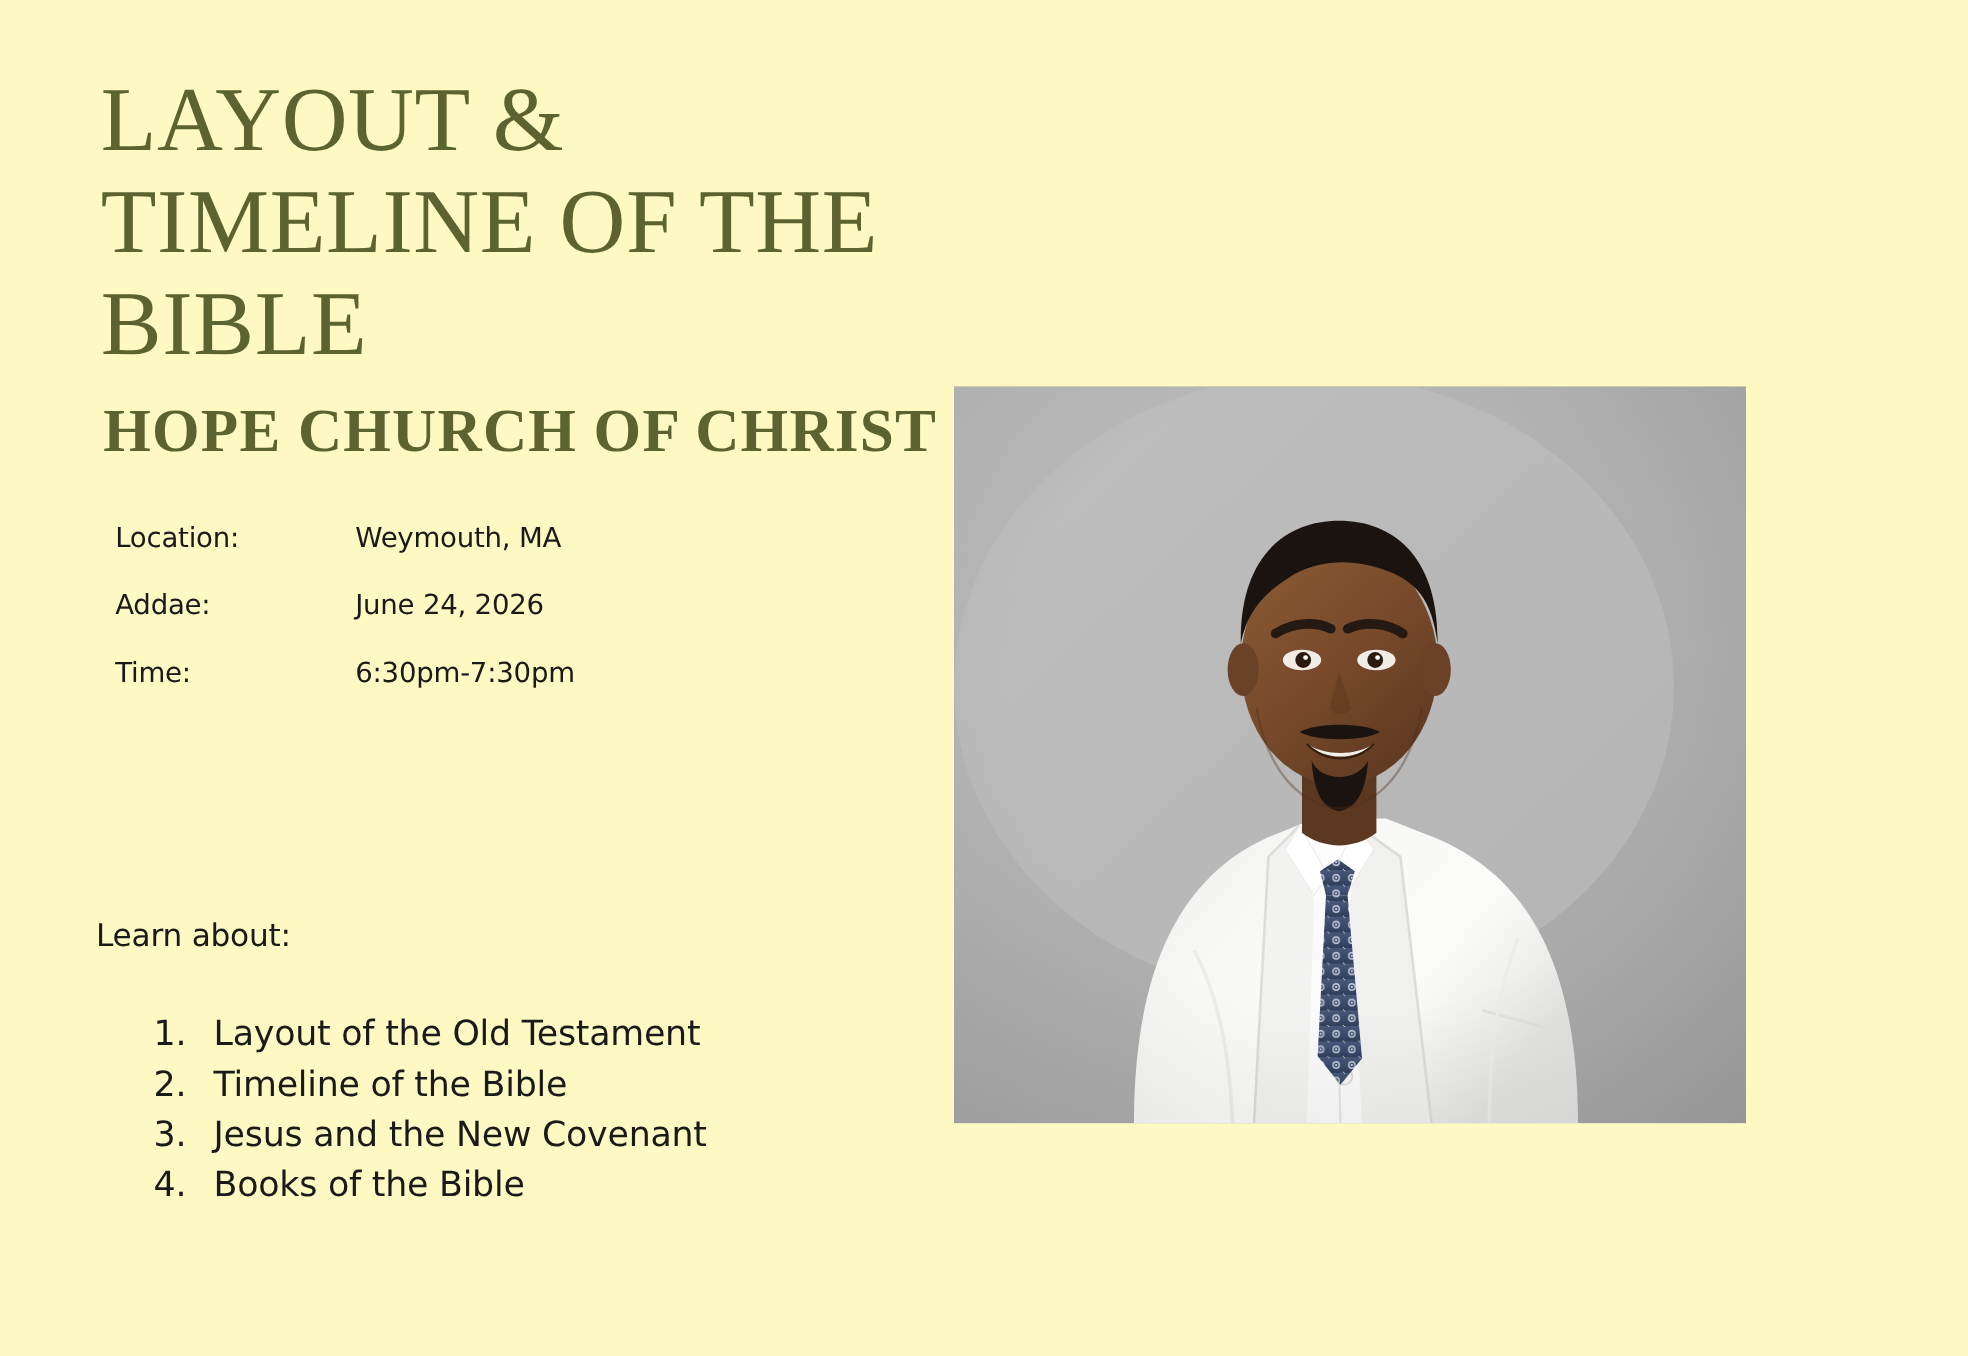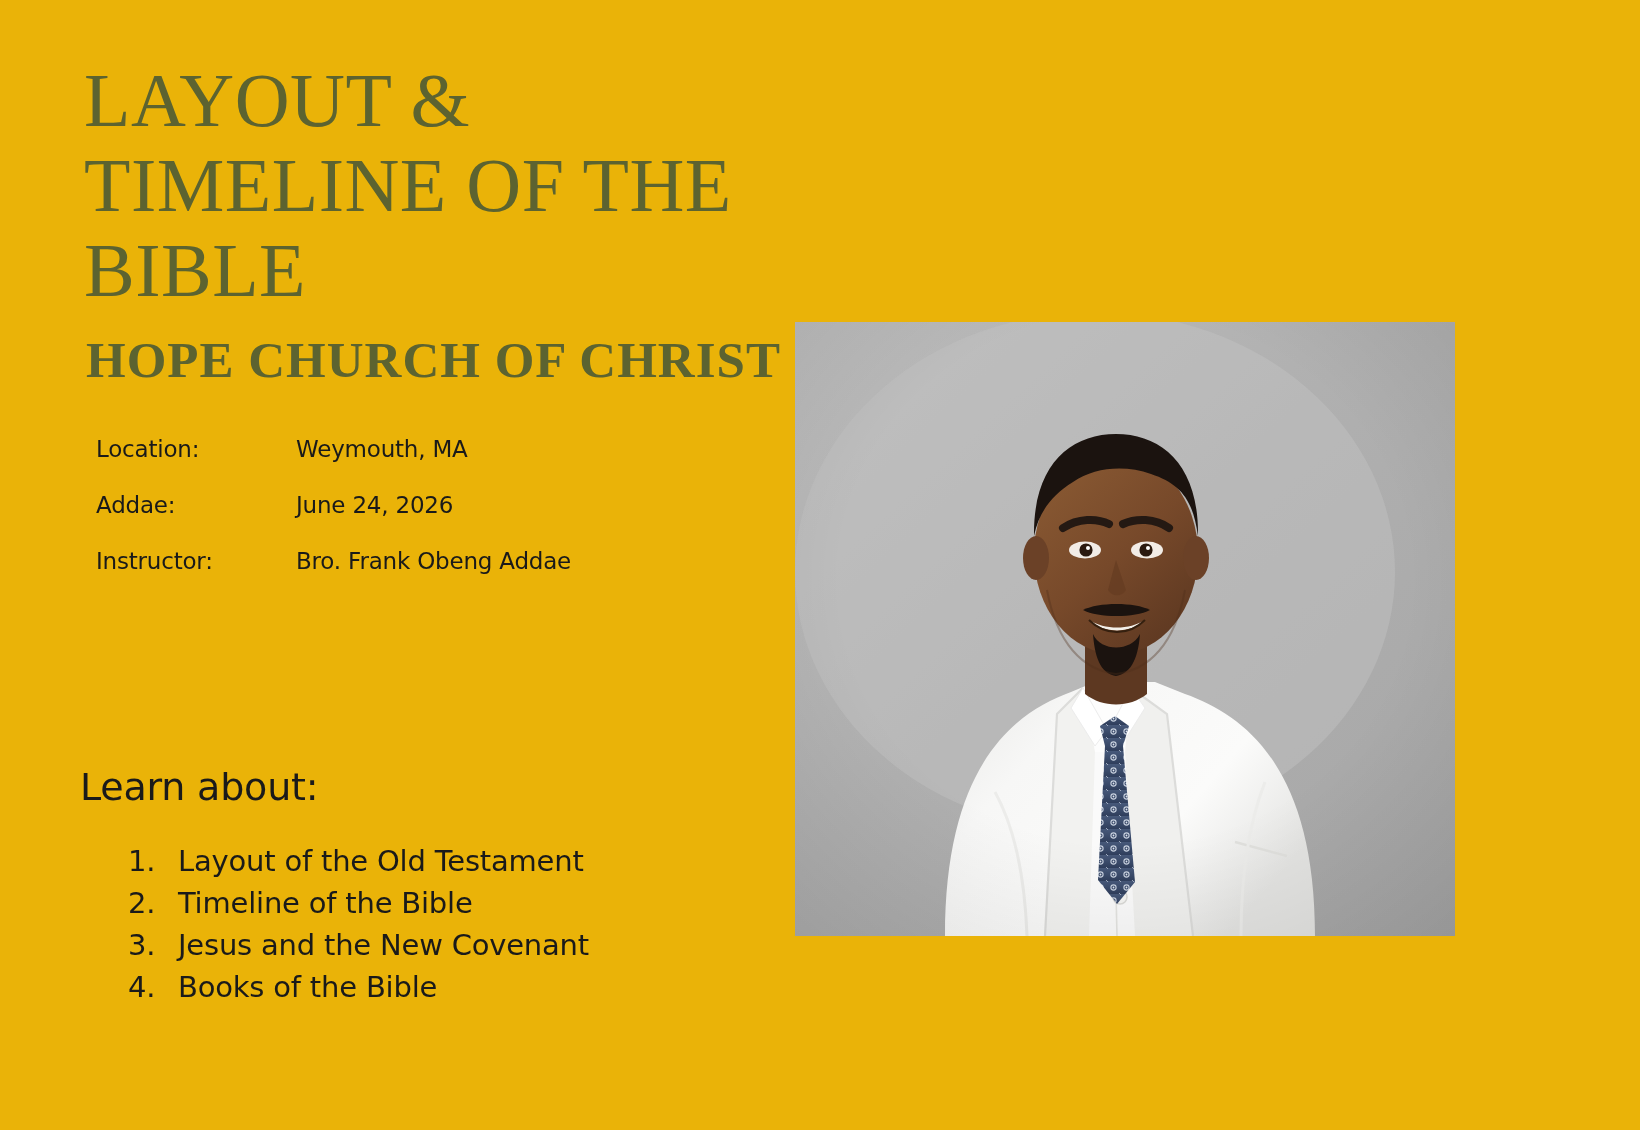--- a/index.html
+++ b/index.html
@@ -11,21 +11,21 @@
     width: 1640px;
     height: 1130px;
     position: relative;
     overflow: hidden;
     font-family: "Liberation Sans", sans-serif;
   }
 
   .flyer {
     position: absolute;
     inset: 0;
-    background: #eab308;
+    background: #fef9c3;
   }
 
   
   .headline-block {
     position: absolute;
     left: 84px;
     top: 58px;
     width: 700px;
   }
   .headline {
@@ -69,21 +69,21 @@
   .details td.label { width: 200px; letter-spacing: -0.2px; }
   .details td.value { letter-spacing: -0.2px; margin-left: 24px; }
   .details tr:last-child td { padding-bottom: 0; }
 
   
   .learn-title {
     position: absolute;
     left: 80px;
     top: 765px;
     font-family: "DejaVu Sans", "Liberation Sans", sans-serif;
-    font-size: 38px;
+    font-size: 26px;
     color: #1a1a1a;
     letter-spacing: -0.2px;
   }
   .learn-list {
     position: absolute;
     left: 128px;
     top: 840px;
     margin: 0;
     padding: 0;
     list-style: none;
@@ -133,22 +133,22 @@
     <tbody>
       <tr>
         <td class="label">Location:</td>
         <td class="value">Weymouth, MA</td>
       </tr>
       <tr>
         <td class="label">Addae:</td>
         <td class="value">June 24, 2026</td>
       </tr>
       <tr>
-        <td class="label">Instructor:</td>
-        <td class="value">Bro. Frank Obeng Addae</td>
+        <td class="label">Time:</td>
+        <td class="value">6:30pm-7:30pm</td>
       </tr>
     </tbody>
   </table>
 
   <div class="learn-title">Learn about:</div>
   <ul class="learn-list">
     <li>
       <span class="num">1.</span>
       <span class="txt">Layout of the Old Testament</span>
     </li>

